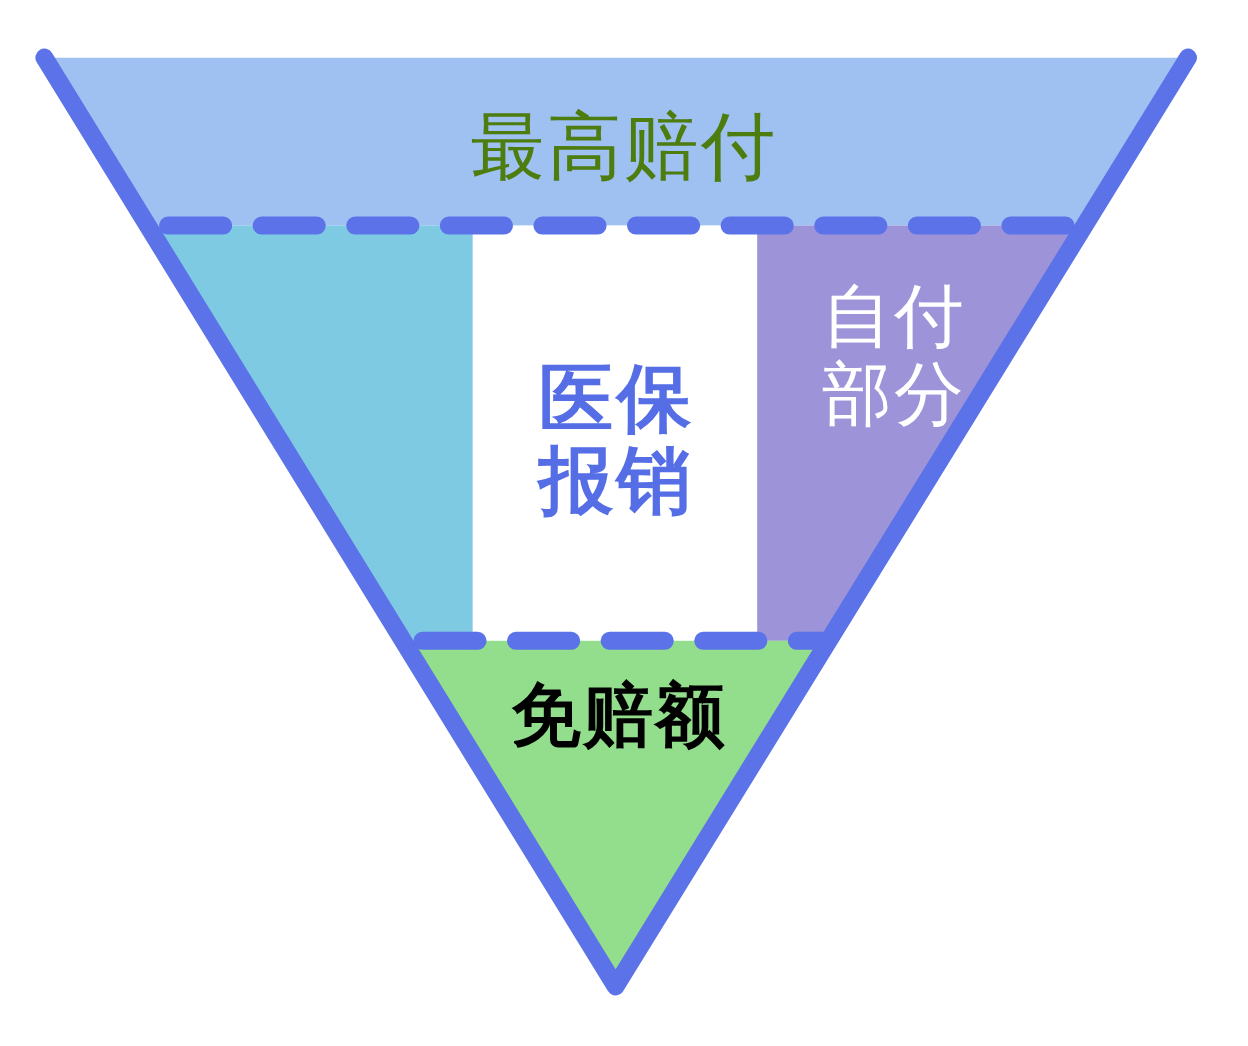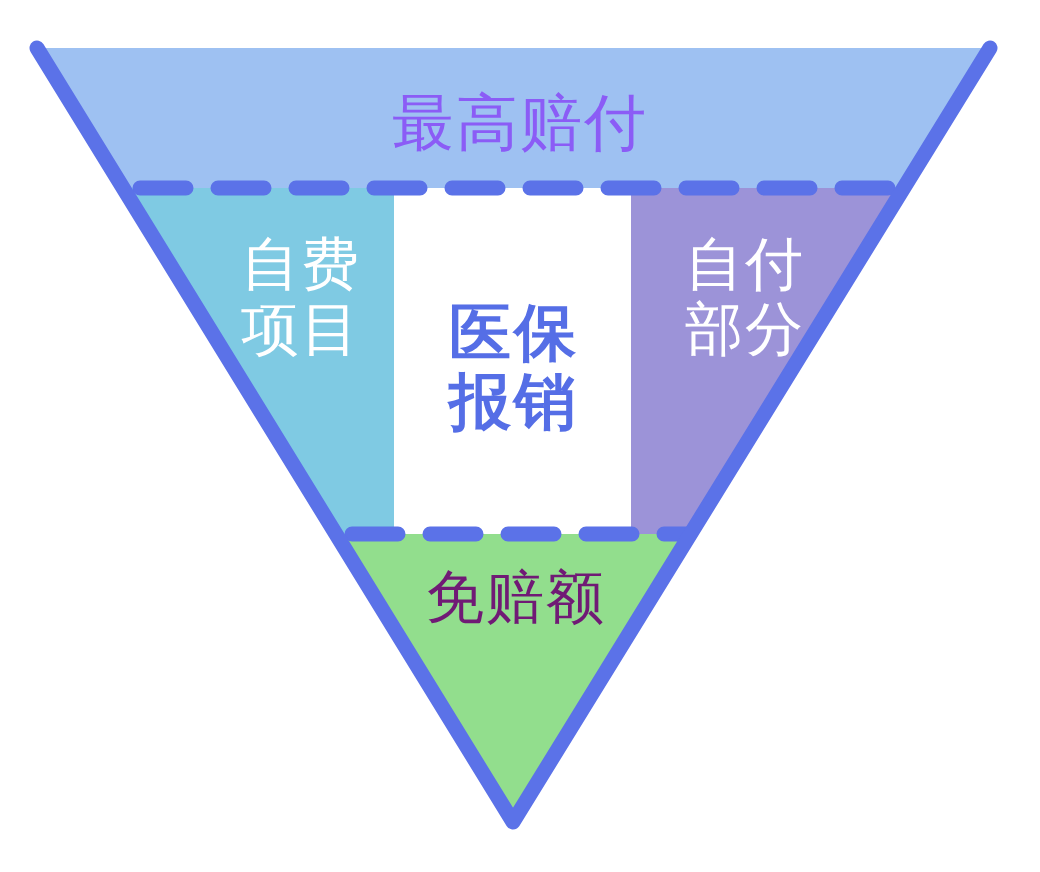--- a/index.html
+++ b/index.html
@@ -119,28 +119,26 @@
     <line x1="140" y1="188" x2="900" y2="188" stroke="#5B72E8" stroke-width="15" stroke-linecap="round" stroke-dasharray="46 32"></line>
 
     <line x1="352" y1="534" x2="690" y2="534" stroke="#5B72E8" stroke-width="15" stroke-linecap="round" stroke-dasharray="46 32"></line>
 
     <path d="M 37 48 L 513 822 L 990 48" fill="none" stroke="#5B72E8" stroke-width="15" stroke-linecap="round" stroke-linejoin="round"></path>
 
   </svg>
 
   <div class="label-layer">
 
-    <div class="seg-label" id="label-max-payout" style="color: #8b5cf6;">最高赔付</div>
+    <div class="seg-label" id="label-max-payout" style="color: #4d7c0f;">最高赔付</div>
 
-    <div class="seg-label" id="label-self-funded" style="color: rgb(255, 255, 255);">自费
-项目</div>
 
     <div class="seg-label" id="label-self-pay" style="color: rgb(255, 255, 255);">自付
 部分</div>
 
     <div class="seg-label" id="label-insurance-reimbursement" style="color: rgb(85, 110, 230);">医保
 报销</div>
 
-    <div class="seg-label" id="label-deductible" style="color: #701a75;">免赔额</div>
+    <div class="seg-label" id="label-deductible" style="color: #000000; font-weight: bold;">免赔额</div>
 
   </div>
 
 </div>
 
 </body></html>

